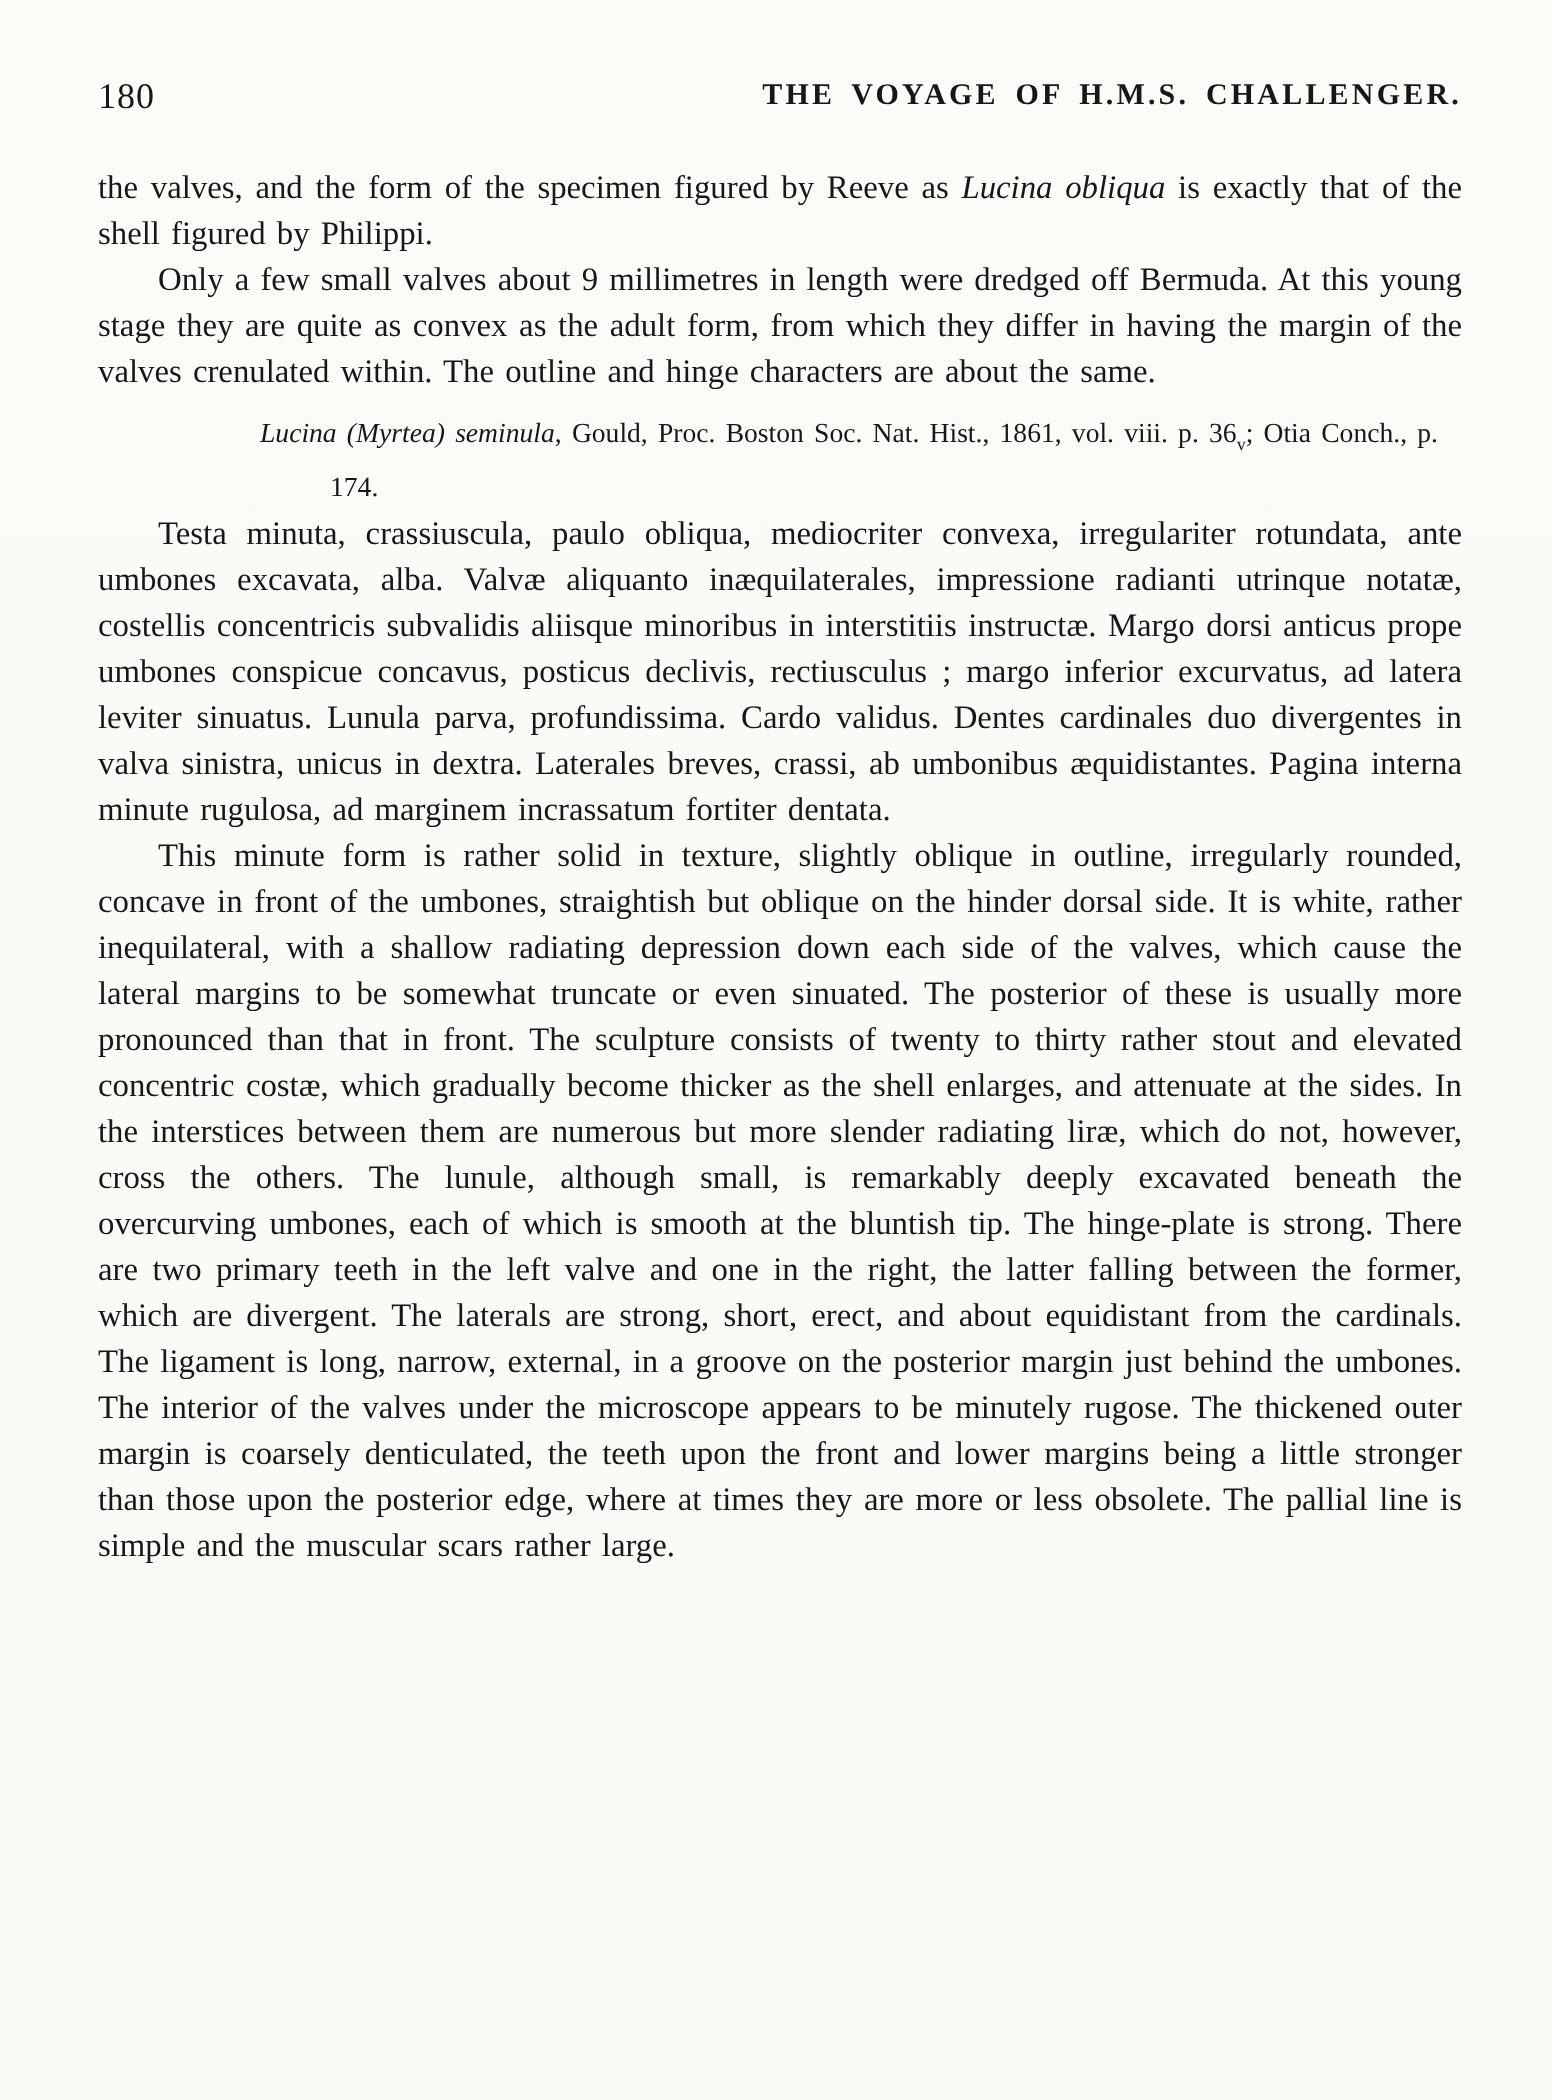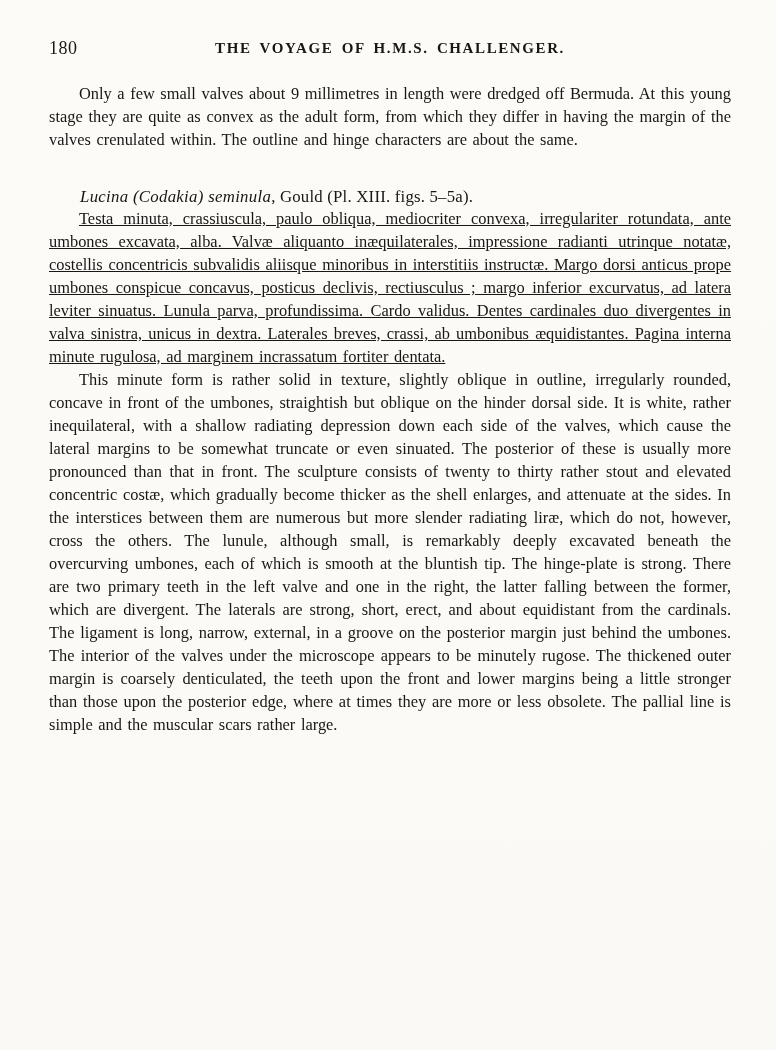--- a/index.html
+++ b/index.html
@@ -26,21 +26,21 @@
   .page-number {
     position: absolute;
     left: 0;
     top: 0;
     font-size: 18px;
     font-weight: normal;
     letter-spacing: 0.5px;
   }
   .running-title {
     display: block;
-    text-align: center;
+    text-align: right;
     font-size: 15px;
     font-weight: bold;
     letter-spacing: 1.6px;
     word-spacing: 3px;
     padding-top: 2px;
   }
   p.body {
     margin: 0;
     font-size: 16.4px;
     line-height: 23px;
@@ -63,21 +63,21 @@
     text-indent: -35px;
     font-size: 13.8px;
     line-height: 22px;
     text-align: left;
     word-spacing: 0.12em;
   }
   .sub-mark {
     font-size: 9px;
     vertical-align: sub;
   }
-  .latin-description { margin-top: 14px; text-decoration: underline; }
+  .latin-description { margin-top: 14px; }
   .english-description { margin-top: 21px; }
   .measurements {
     margin-top: 2px;
     padding-left: 7px;
     text-align: left;
   }
   .stray-dot {
     display: inline-block;
     width: 20px;
     color: #2a2a28;
@@ -86,24 +86,25 @@
 </head>
 <body>
 
 <div class="page">
 
   <div class="page-header">
     <span class="page-number">180</span>
     <span class="running-title">THE VOYAGE OF H.M.S. CHALLENGER.</span>
   </div>
 
+  <p class="body para-continuation"><span>the valves, and the form of the specimen figured by Reeve as </span><i>Lucina obliqua</i><span> is exactly that of the shell figured by Philippi.</span></p>
 
   <p class="body indent">Only a few small valves about 9 millimetres in length were dredged off Bermuda. At this young stage they are quite as convex as the adult form, from which they differ in having the margin of the valves crenulated within. The outline and hinge characters are about the same.</p>
 
-  <p class="species-heading"><i>Lucina (Codakia) seminula</i><span>, Gould (Pl. XIII. figs. 5–5a).</span></p>
 
+  <p class="synonymy"><i>Lucina (Myrtea) seminula</i><span>, Gould, Proc. Boston Soc. Nat. Hist., 1861, vol. viii. p. 36</span><span class="sub-mark">v</span><span>; Otia Conch., p. 174.</span></p>
 
   <p class="body indent latin-description">Testa minuta, crassiuscula, paulo obliqua, mediocriter convexa, irregulariter rotundata, ante umbones excavata, alba. Valvæ aliquanto inæquilaterales, impressione radianti utrinque notatæ, costellis concentricis subvalidis aliisque minoribus in interstitiis instructæ. Margo dorsi anticus prope umbones conspicue concavus, posticus declivis, rectiusculus ; margo inferior excurvatus, ad latera leviter sinuatus. Lunula parva, profundissima. Cardo validus. Dentes cardinales duo divergentes in valva sinistra, unicus in dextra. Laterales breves, crassi, ab umbonibus æquidistantes. Pagina interna minute rugulosa, ad marginem incrassatum fortiter dentata.</p>
 
   <p class="body indent english-description">This minute form is rather solid in texture, slightly oblique in outline, irregularly rounded, concave in front of the umbones, straightish but oblique on the hinder dorsal side. It is white, rather inequilateral, with a shallow radiating depression down each side of the valves, which cause the lateral margins to be somewhat truncate or even sinuated. The posterior of these is usually more pronounced than that in front. The sculpture consists of twenty to thirty rather stout and elevated concentric costæ, which gradually become thicker as the shell enlarges, and attenuate at the sides. In the interstices between them are numerous but more slender radiating liræ, which do not, however, cross the others. The lunule, although small, is remarkably deeply excavated beneath the overcurving umbones, each of which is smooth at the bluntish tip. The hinge-plate is strong. There are two primary teeth in the left valve and one in the right, the latter falling between the former, which are divergent. The laterals are strong, short, erect, and about equidistant from the cardinals. The ligament is long, narrow, external, in a groove on the posterior margin just behind the umbones. The interior of the valves under the microscope appears to be minutely rugose. The thickened outer margin is coarsely denticulated, the teeth upon the front and lower margins being a little stronger than those upon the posterior edge, where at times they are more or less obsolete. The pallial line is simple and the muscular scars rather large.</p>
 
 
 </div>
 
 </body></html>

